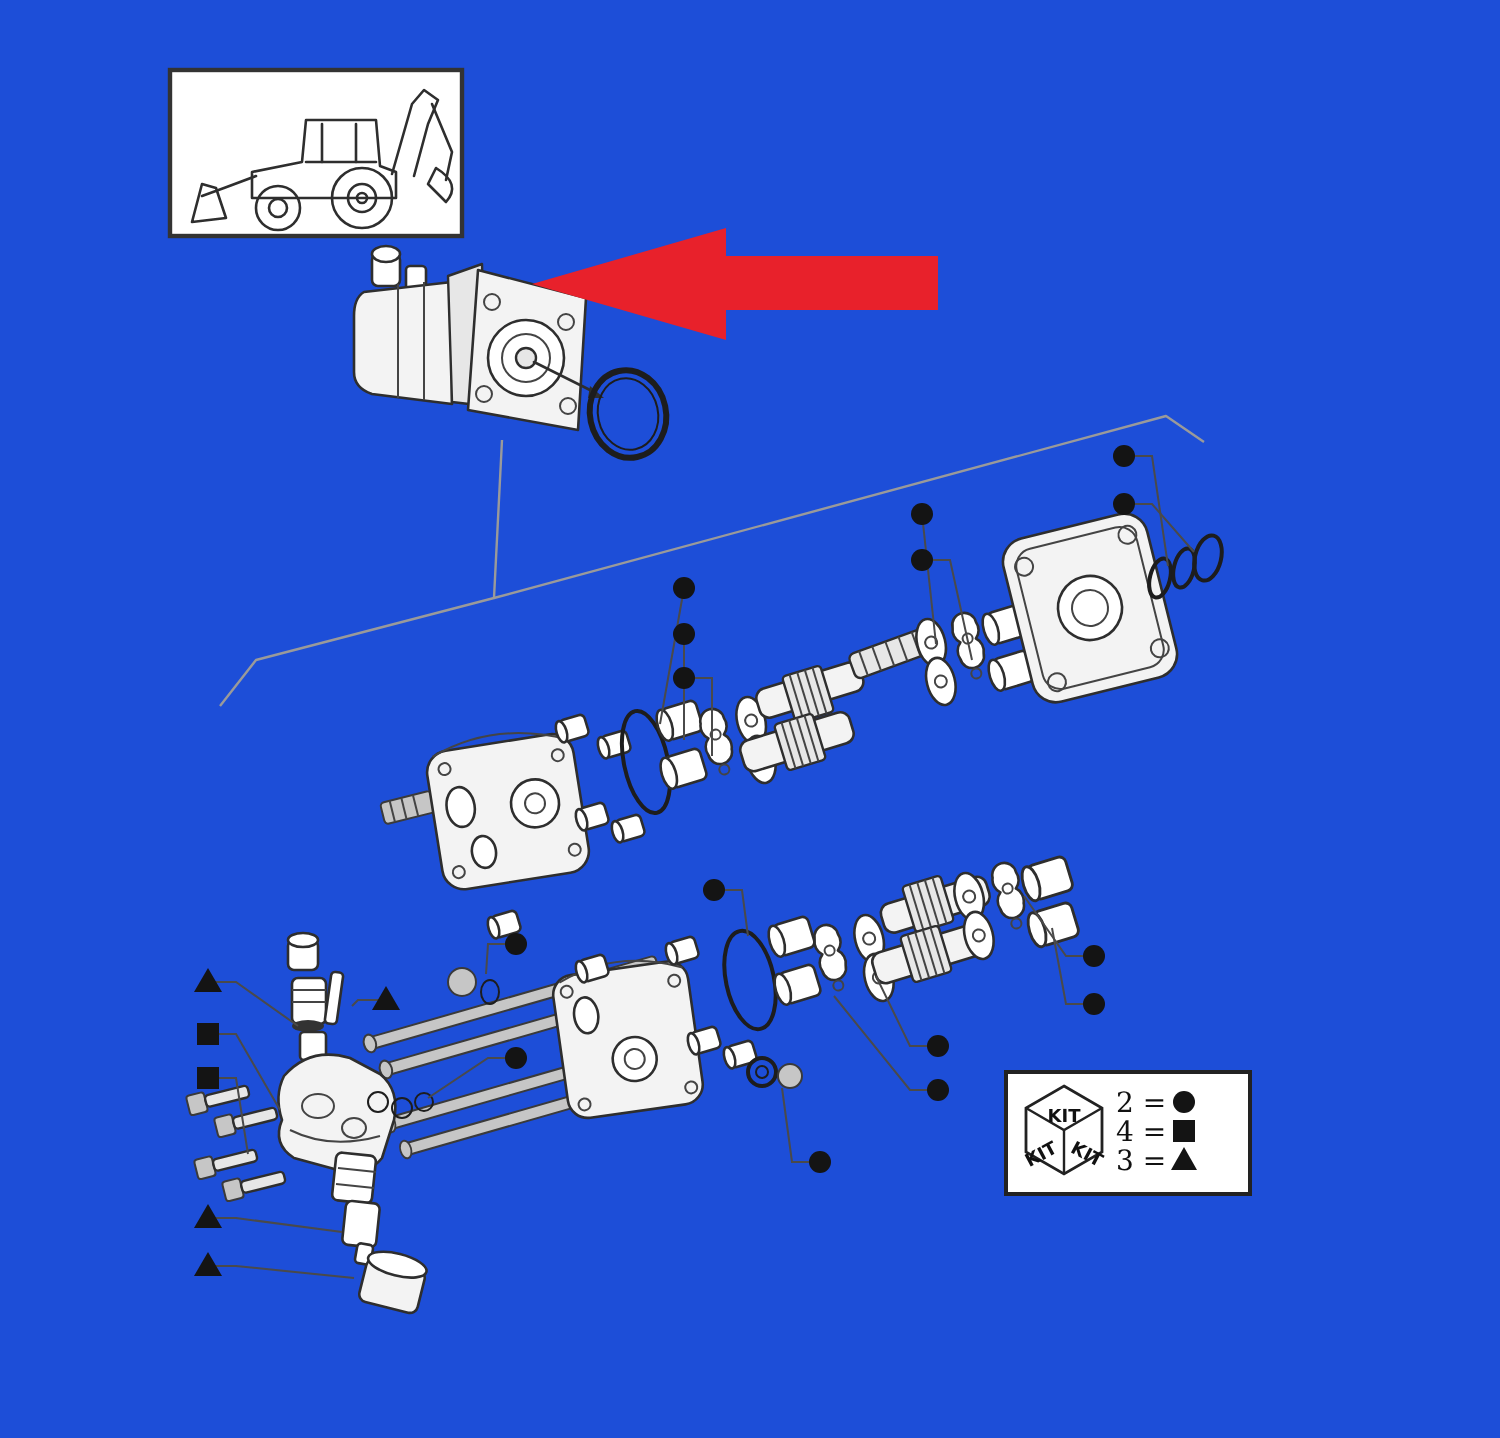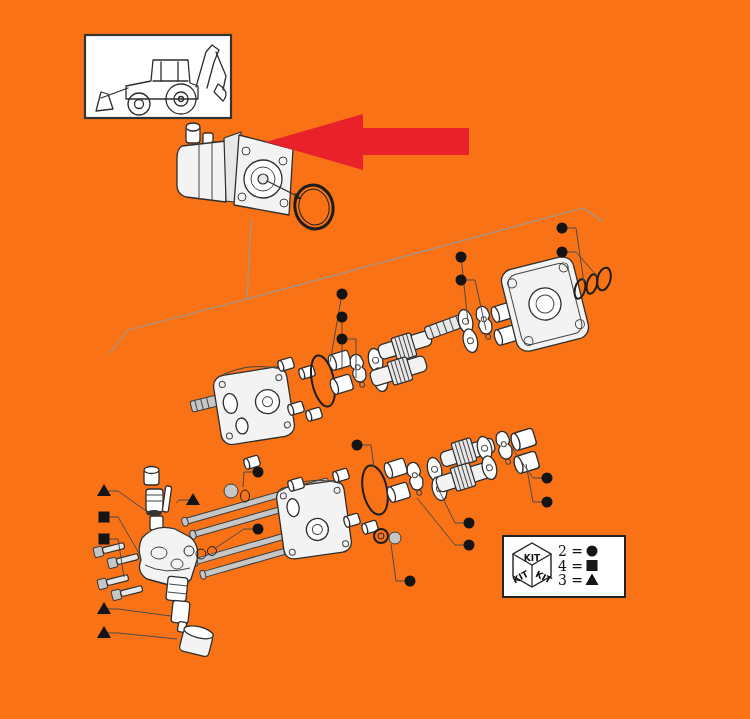--- a/index.html
+++ b/index.html
@@ -1,16 +1,16 @@
 <!DOCTYPE html>
 <html><head>
 <meta charset="utf-8">
 <style>
   html,body{margin:0;padding:0;background:#ffffff;}
-  .stage{position:relative;width:750px;height:719px;background:#f97316;overflow:hidden;
+  .stage{position:relative;width:750px;height:719px;background:#1d4ed8;overflow:hidden;
          font-family:"DejaVu Sans",sans-serif;}
   svg{display:block;}
   .ln{fill:none;stroke:#2e2e2e;stroke-width:1.3;stroke-linejoin:round;stroke-linecap:round;}
   .lnthin{fill:none;stroke:#444;stroke-width:1;stroke-linejoin:round;}
   .part{fill:#ffffff;stroke:#2e2e2e;stroke-width:1.3;stroke-linejoin:round;}
   .part-light{fill:#f3f3f3;stroke:#2e2e2e;stroke-width:1.3;stroke-linejoin:round;}
   .part-mid{fill:#e7e7e7;stroke:#2e2e2e;stroke-width:1.2;stroke-linejoin:round;}
   .gray{fill:#c6c6c6;stroke:#3a3a3a;stroke-width:1;}
   .ring{fill:none;stroke:#1d1d1d;stroke-width:2;}
   .ring-thin{fill:none;stroke:#1d1d1d;stroke-width:1;}

